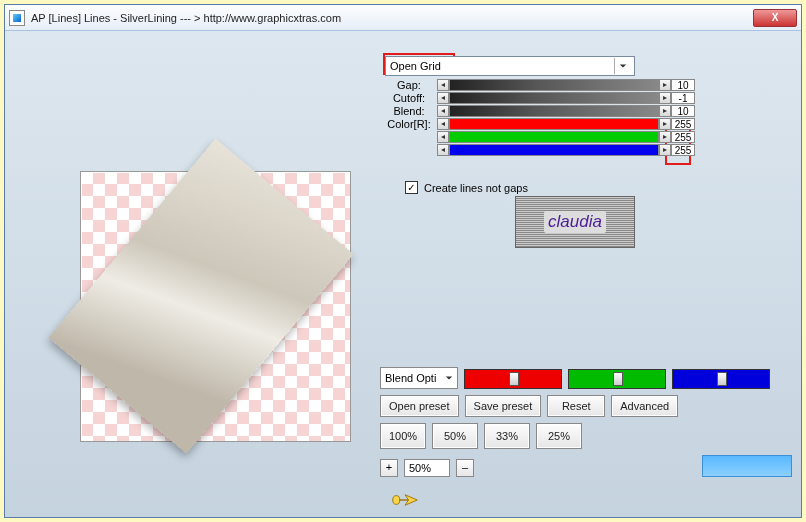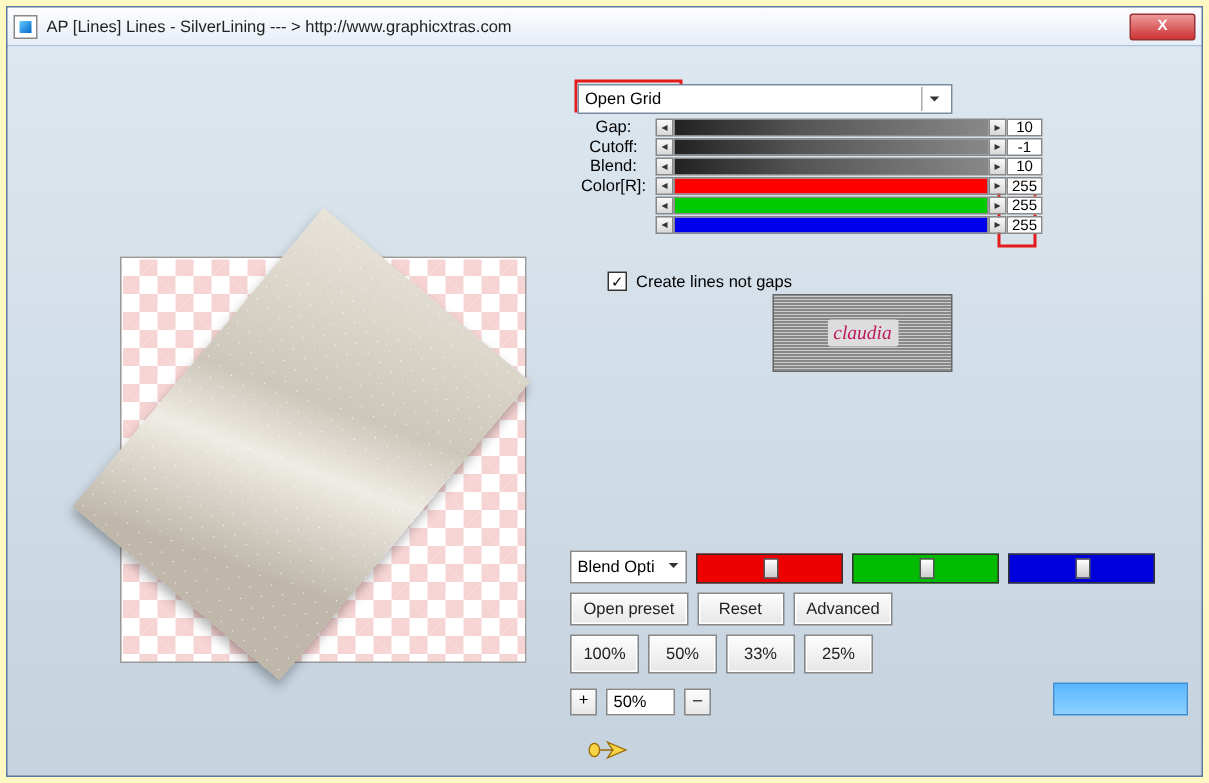--- a/index.html
+++ b/index.html
@@ -27,21 +27,21 @@
 .track{flex:1;height:12px;border:1px solid #888;background:#333;position:relative;display:flex}
 .track.red{background:linear-gradient(90deg,#f00,#f00)}
 .track.green{background:linear-gradient(90deg,#0c0,#0c0)}
 .track.blue{background:linear-gradient(90deg,#00e,#00e)}
 .track.gray{background:linear-gradient(90deg,#222,#555 40%,#888)}
 .spin{width:12px;height:12px;background:linear-gradient(#f8f8f8,#d8d8d8);border:1px solid #888;font-size:8px;text-align:center;line-height:9px;color:#333}
 .val{width:24px;height:12px;border:1px solid #888;background:#fff;text-align:center;padding:0 2px;line-height:11px;font-size:10px}
 .chkrow{position:absolute;left:400px;top:150px;display:flex;align-items:center;gap:6px;color:#000}
 .chk{width:13px;height:13px;border:1px solid #333;background:#fff;display:flex;align-items:center;justify-content:center;font-size:10px}
 .logo{position:absolute;left:510px;top:165px;width:120px;height:52px;background:repeating-linear-gradient(0deg,#888,#888 1px,#ccc 1px,#ccc 2px);border:1px solid #666;display:flex;align-items:center;justify-content:center}
-.logo span{font-style:italic;font-family:Liberation Serif, serif;font-size:13px;color:#be185d;background:#ddd;padding:1px 4px;border-radius:2px}
+.logo span{font-style:italic;font-family:Liberation Sans, sans-serif;font-size:17px;color:#4c1d95;background:#ddd;padding:1px 4px;border-radius:2px}
 .bottom{position:absolute;left:375px;top:336px;width:412px}
 .row{display:flex;gap:6px;margin-bottom:6px;align-items:flex-end}
 .btn{height:22px;border:1px solid #888;background:linear-gradient(#fdfdfd,#e6e6e6);padding:0 8px;display:flex;align-items:center;justify-content:center;min-width:58px;color:#222;box-shadow:inset 0 0 0 1px #fff}
 .btn.small{min-width:46px;height:20px;padding:12px 6px}
 .rgbslider{height:20px;width:98px;border:1px solid #333;position:relative}
 .rgbslider.red{background:#e00}
 .rgbslider.green{background:#0b0}
 .rgbslider.blue{background:#00d}
 .rgbslider .thumb{position:absolute;left:44px;top:2px;width:10px;height:14px;background:linear-gradient(#fff,#ccc);border:1px solid #555}
 .blendcombo{width:78px;height:22px;border:1px solid #888;background:#fff;display:flex;align-items:center;padding:0 4px}
@@ -149,20 +149,21 @@
             </div>
         <div class="rgbslider green">
               <div class="thumb"></div>
             </div>
         <div class="rgbslider blue">
               <div class="thumb"></div>
             </div>
       </div>
       <div class="row">
         <div class="btn">Open preset</div>
+        <div class="btn">Save preset</div>
         <div class="btn">Reset</div>
         <div class="btn">Advanced</div>
       </div>
       <div class="row">
         <div class="btn small">100%</div>
         <div class="btn small">50%</div>
         <div class="btn small">33%</div>
         <div class="btn small">25%</div>
       </div>
       <div class="row">

